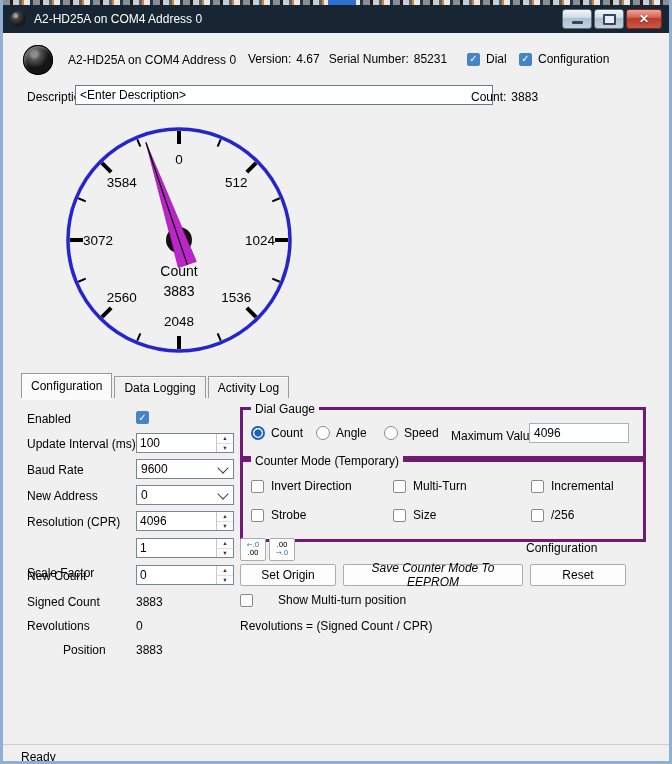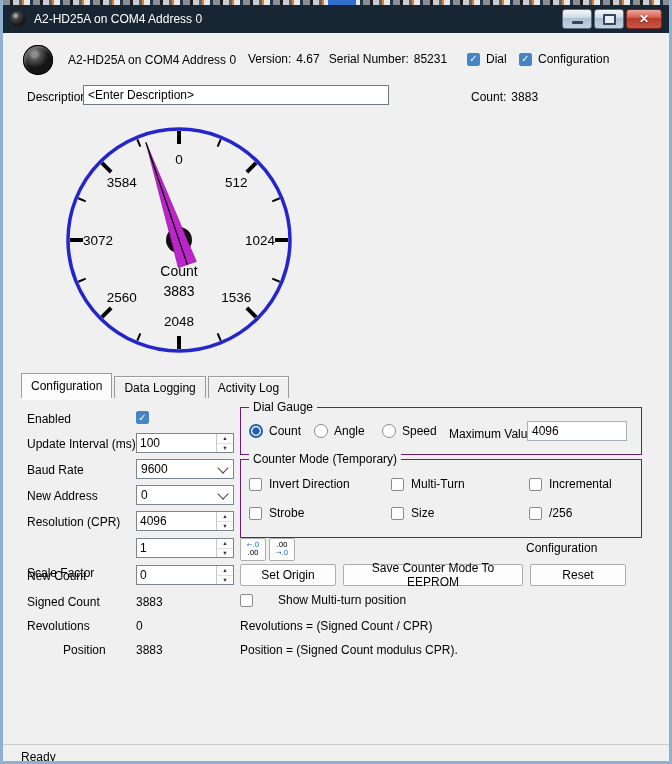--- a/index.html
+++ b/index.html
@@ -47,21 +47,21 @@
   .combo{display:flex;align-items:center;border:1px solid #7a8592;background:#fff;height:20px;box-sizing:border-box;}
   .combo .val{flex:1;padding:0 4px;}
   .chev{width:7px;height:7px;border-right:1.5px solid #444;border-bottom:1.5px solid #444;
         transform:rotate(45deg);margin:-3px 6px 0 0;flex:none;}
   
   .tabs{display:flex;align-items:flex-end;}
   .tab{height:21px;padding:0 9px;display:flex;align-items:center;background:#f0f0f0;
        border:1px solid #9a9a9a;border-bottom:none;margin-right:2px;box-shadow:inset 0 1px 0 #fff;}
   .tab.active{background:#fbfbfb;height:24px;box-shadow:inset 0 1px 0 #fff,0 2px 0 #fbfbfb;}
   
-  .group{border:1px solid #701a75;}
+  .group{border:3px solid #701a75;}
   .gtitle{position:absolute;top:-8px;left:8px;background:#f0f0f0;padding:0 4px;}
   
   .btn{border:1px solid #adadad;border-radius:2px;background:#fdfdfd;height:22px;
        font-family:"Liberation Sans",sans-serif;font-size:12px;display:flex;align-items:center;justify-content:center;box-sizing:border-box;}
   .decbtn{width:26px;height:23px;border:1px solid #adadad;border-radius:2px;background:#fdfdfd;
        font-size:7px;line-height:7.5px;text-align:center;padding:0;font-family:"DejaVu Sans",sans-serif;box-sizing:border-box;}
   .decbtn .ar{color:#2a6fd4;}
   
   .statusbar{left:0;top:737px;width:100%;height:24px;border-top:1px solid #cdcdcd;background:#f0f0f0;
              display:flex;align-items:center;padding-left:18px;box-sizing:border-box;margin-top:7px;}
@@ -102,21 +102,21 @@
   <div class="abs hflex" style="left:464px;top:52px;gap:6px;">
     <span class="cb checked"></span>
     <span class="lbl">Dial</span>
   </div>
   <div class="abs hflex" style="left:516px;top:52px;gap:6px;">
     <span class="cb checked"></span>
     <span class="lbl">Configuration</span>
   </div>
 
   <div class="abs lbl" style="left:24px;top:90px;">Description</div>
-  <input class="abs tbox" style="left: 80px; top: 85px; width: 306px;" value="&lt;Enter Description&gt;">
+  <input class="abs tbox" style="left: 72px; top: 85px; width: 418px;" value="&lt;Enter Description&gt;">
   <div class="abs hflex" style="left:468px;top:90px;gap:5px;">
     <span class="lbl">Count:</span>
     <span class="lbl">3883</span>
   </div>
 
   <svg id="gauge-svg" class="abs" style="left:59px;top:123px;" width="234" height="234">
       <circle cx="117" cy="117" r="111" fill="none" stroke="#2525cd" stroke-width="3.5"></circle>
       <line x1="117" y1="8" x2="117" y2="21" stroke="#000000" stroke-width="4"></line>
       <line x1="158.7124941277948" y1="16.29713095626974" x2="155.65102666887407" y2="23.688167216360043" stroke="#000000" stroke-width="2"></line>
       <line x1="194.07463914933368" y1="39.92536085066631" x2="184.88225099390854" y2="49.11774900609143" stroke="#000000" stroke-width="4"></line>
@@ -262,26 +262,25 @@
       <span class="cb"></span>
       <span>/256</span>
     </div>
   </div>
 
   <button class="abs decbtn" style="left:237px;top:538px;"><span class="ar">←.0</span><br><span>.00</span></button>
   <button class="abs decbtn" style="left:266px;top:538px;"><span>.00</span><br><span class="ar">→.0</span></button>
   <div class="abs lbl" style="left:523px;top:541px;">Configuration</div>
 
   <button class="abs btn" style="left:237px;top:564px;width:96px;">Set Origin</button>
-  <button class="abs btn" style="left:340px;top:564px;width:180px;">Save Counter Mode To EEPROM</button>
+  <button class="abs btn" style="left:340px;top:564px;width:180px;font-style:italic;">Save Counter Mode To EEPROM</button>
   <button class="abs btn" style="left:527px;top:564px;width:96px;">Reset</button>
 
   <div class="abs hflex" style="left:237px;top:593px;gap:25px;">
     <span class="cb"></span>
     <span>Show Multi-turn position</span>
   </div>
   <div class="abs lbl" style="left:237px;top:619px;">Revolutions = (Signed Count / CPR)</div>
-  <div class="abs lbl" style="left:237px;top:643px;">Position = (Signed Count modulus  CPR).</div>
 
   <div class="abs statusbar">
     <span>Ready</span>
   </div>
 </div>
 
 </body></html>

